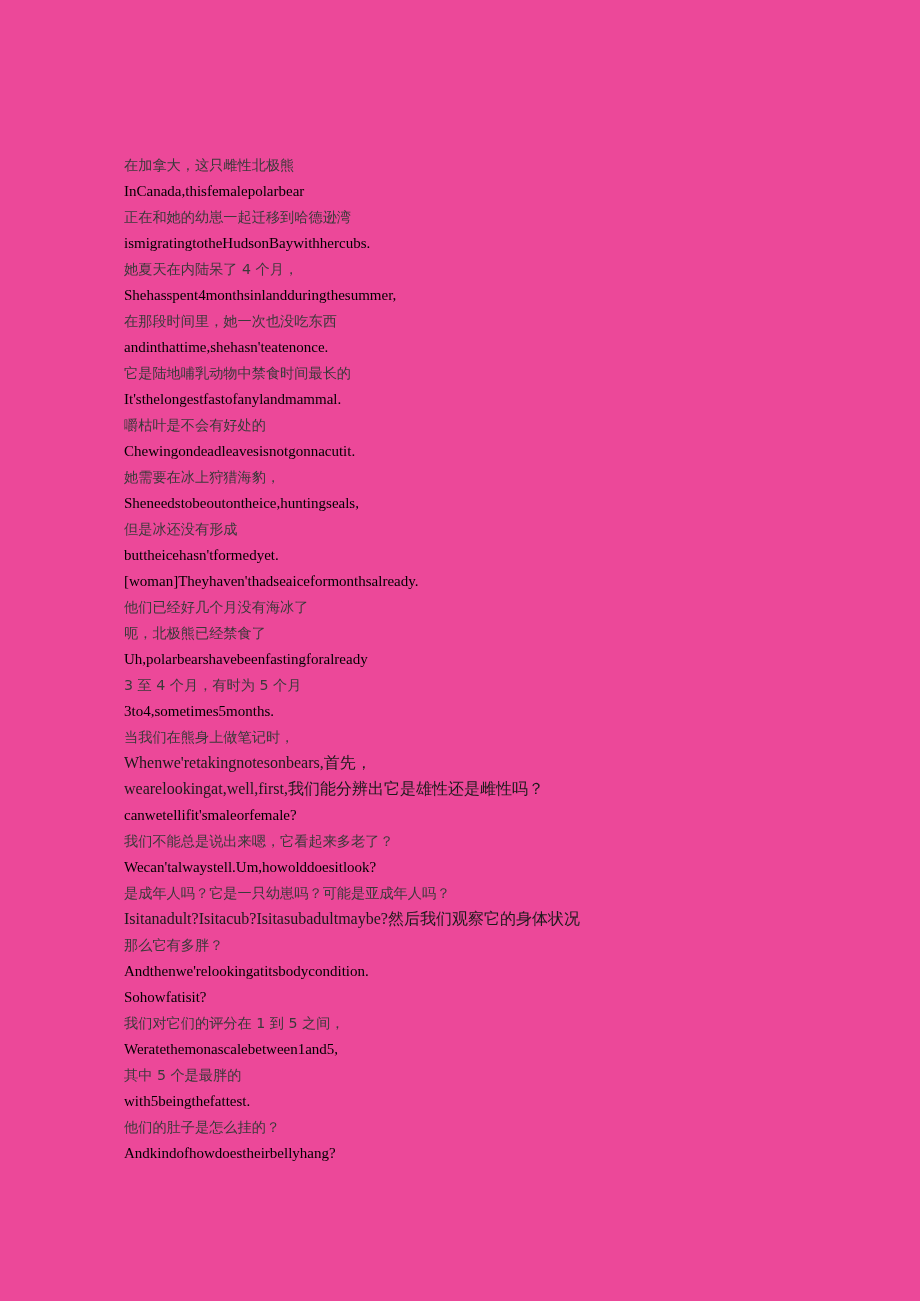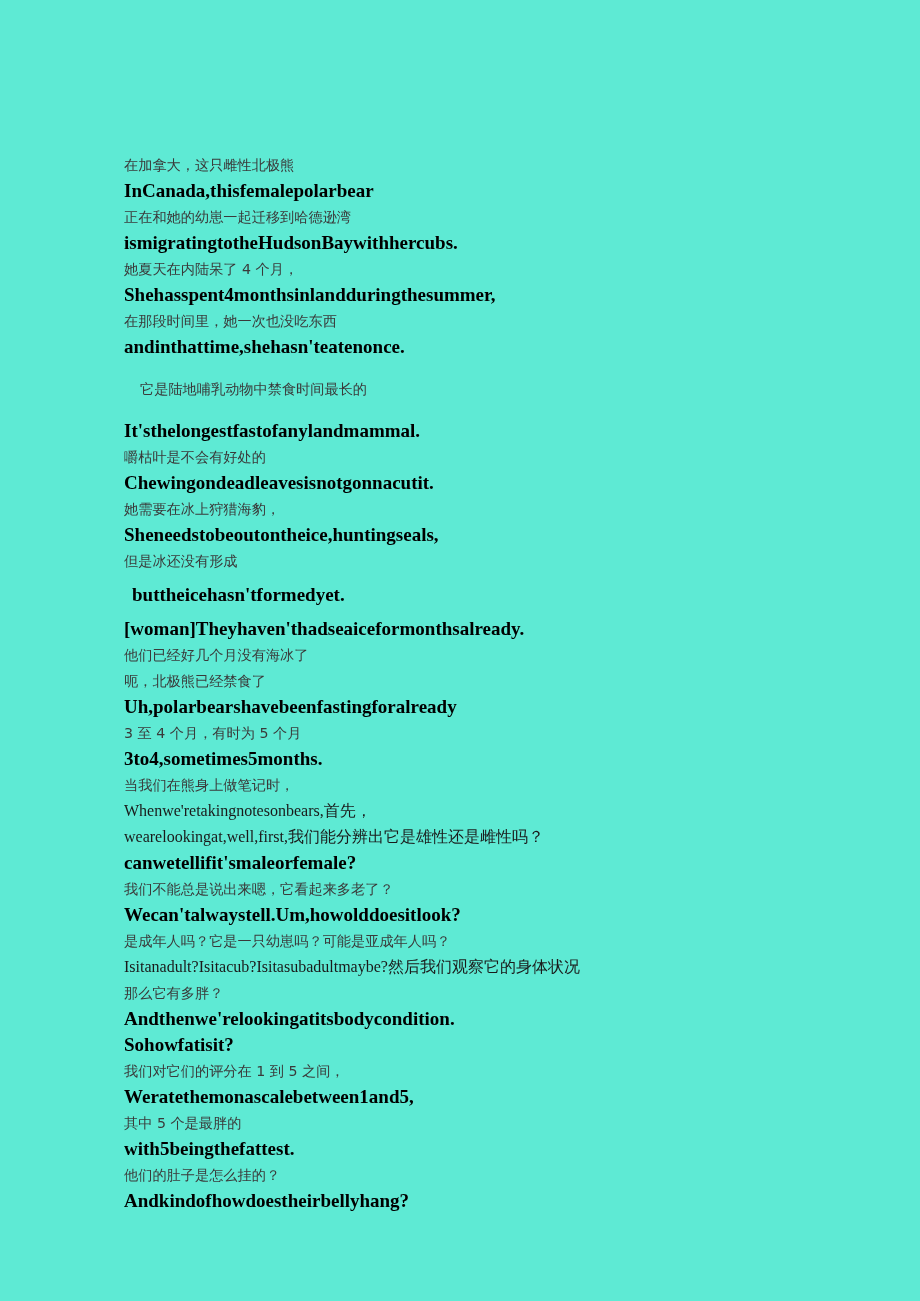--- a/index.html
+++ b/index.html
@@ -17,21 +17,21 @@
     color: #000000;
     -webkit-font-smoothing: antialiased;
   }
 
   .page {
     position: absolute;
     left: 0;
     top: 0;
     width: 920px;
     height: 1301px;
-    background: #5eead4;
+    background: #ec4899;
   }
 
   .transcript {
     position: absolute;
     left: 124px;
     top: 152px;
     width: 480px;
   }
 
   .line {
@@ -48,22 +48,21 @@
   .line.zh {
     color: #3a3a3a;
     font-family: "DejaVu Sans", "Liberation Sans", sans-serif;
     font-size: 14.2px;
   }
 
   
   .line.en {
     color: #000000;
     font-family: "Liberation Serif", "DejaVu Serif", serif;
-    font-size: 19px;
-    font-weight: bold;
+    font-size: 15px;
   }
 
   
   .line.mixed {
     color: #1a1a1a;
     font-family: "Liberation Serif", "DejaVu Serif", serif;
     font-size: 16px;
   }
 </style>
 </head>
@@ -72,28 +71,28 @@
 <div class="page">
   <div class="transcript">
       <p class="line zh" style="margin: 0px;">在加拿大，这只雌性北极熊</p>
       <p class="line en" style="margin: 0px;">InCanada,thisfemalepolarbear</p>
       <p class="line zh" style="margin: 0px;">正在和她的幼崽一起迁移到哈德逊湾</p>
       <p class="line en" style="margin: 0px;">ismigratingtotheHudsonBaywithhercubs.</p>
       <p class="line zh" style="margin: 0px;">她夏天在内陆呆了 4 个月，</p>
       <p class="line en" style="margin: 0px;">Shehasspent4monthsinlandduringthesummer,</p>
       <p class="line zh" style="margin: 0px;">在那段时间里，她一次也没吃东西</p>
       <p class="line en" style="margin: 0px;">andinthattime,shehasn'teatenonce.</p>
-      <p class="line zh" style="margin: 16px;">它是陆地哺乳动物中禁食时间最长的</p>
+      <p class="line zh" style="margin: 0px;">它是陆地哺乳动物中禁食时间最长的</p>
       <p class="line en" style="margin: 0px;">It'sthelongestfastofanylandmammal.</p>
       <p class="line zh" style="margin: 0px;">嚼枯叶是不会有好处的</p>
       <p class="line en" style="margin: 0px;">Chewingondeadleavesisnotgonnacutit.</p>
       <p class="line zh" style="margin: 0px;">她需要在冰上狩猎海豹，</p>
       <p class="line en" style="margin: 0px;">Sheneedstobeoutontheice,huntingseals,</p>
       <p class="line zh" style="margin: 0px; font-family: Liberation Serif, serif;">但是冰还没有形成</p>
-      <p class="line en" style="margin: 8px;">buttheicehasn'tformedyet.</p>
+      <p class="line en" style="margin: 0px;">buttheicehasn'tformedyet.</p>
       <p class="line en" style="margin: 0px;">[woman]Theyhaven'thadseaiceformonthsalready.</p>
       <p class="line zh" style="margin: 0px;">他们已经好几个月没有海冰了</p>
       <p class="line zh" style="margin: 0px;">呃，北极熊已经禁食了</p>
       <p class="line en" style="margin: 0px;">Uh,polarbearshavebeenfastingforalready</p>
       <p class="line zh" style="margin: 0px;">3 至 4 个月，有时为 5 个月</p>
       <p class="line en" style="margin: 0px;">3to4,sometimes5months.</p>
       <p class="line zh" style="margin: 0px;">当我们在熊身上做笔记时，</p>
       <p class="line mixed" style="margin: 0px;">Whenwe'retakingnotesonbears,首先，</p>
       <p class="line mixed" style="margin: 0px;">wearelookingat,well,first,我们能分辨出它是雄性还是雌性吗？</p>
       <p class="line en" style="margin: 0px;">canwetellifit'smaleorfemale?</p>

